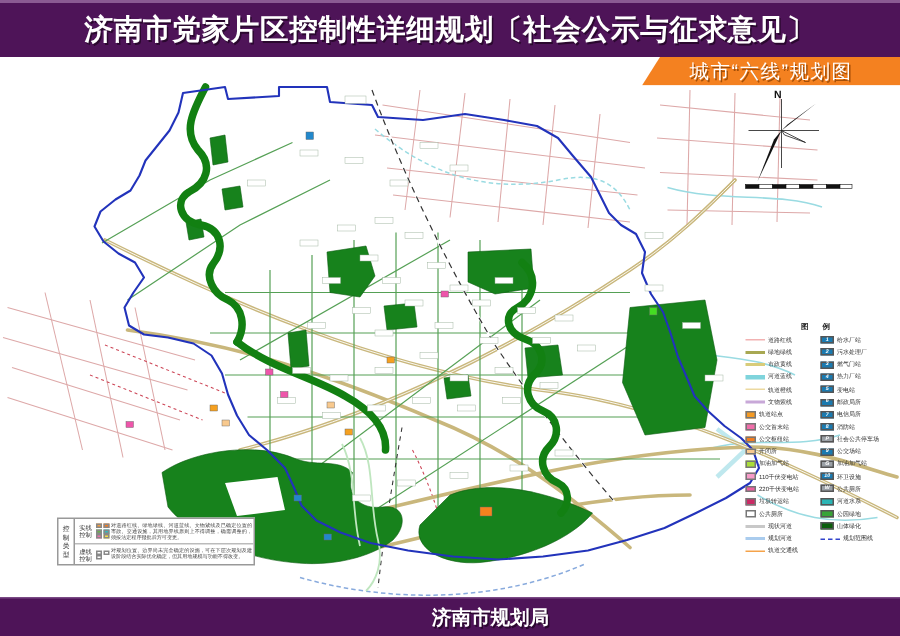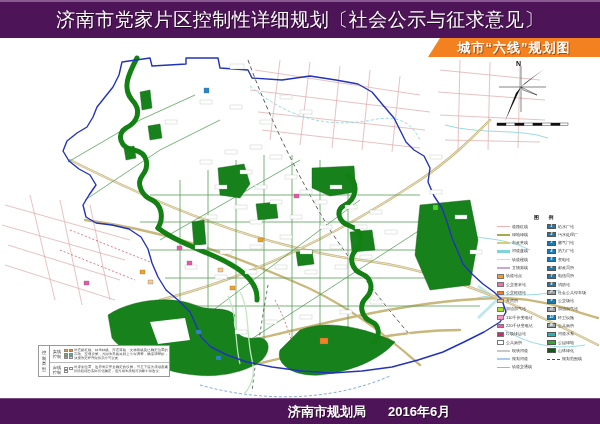--- a/index.html
+++ b/index.html
@@ -9,31 +9,31 @@
     font-family:"Liberation Sans","DejaVu Sans",sans-serif;
   }
   
   .banner {
     position:absolute; left:0; top:0; width:600px; height:38px;
     background:var(--purple,#4e1458);
     border-top:2px solid #8a5a92;
     display:flex; align-items:center; justify-content:center;
   }
   .banner-title {
-    color:#fff; font-size:19px; font-weight:normal; letter-spacing:0.5px;
+    color:#fff; font-size:19px; font-weight:bold; letter-spacing:0.5px;
     text-shadow:1px 1px 0 #2a082e; white-space:nowrap;
   }
   .ribbon {
     position:absolute; left:428px; top:38px; width:172px; height:19px;
     background:var(--orange,#f48120);
     clip-path:polygon(12px 0, 100% 0, 100% 100%, 0 100%);
     display:flex; align-items:center; justify-content:center;
   }
   .ribbon-title {
-    color:#fff; font-size:13px; font-weight:bold; letter-spacing:1px;
+    color:#fff; font-size:13px; font-weight:normal; letter-spacing:1px;
     text-shadow:1px 1px 0 #a34f08; white-space:nowrap;
   }
   
   .footerbar {
     position:absolute; left:0; top:398px; width:600px; height:26px;
     background:var(--purple,#4e1458); border-top:1px solid #7a4a85;
     display:flex; align-items:center;
   }
   .footer-text {
     position:absolute; left:288px; display:flex; gap:22px;
@@ -472,15 +472,14 @@
           <i style="background: rgb(255, 255, 255);"></i>
         </div>
         <div class="nr-text">对规划位置、边界尚未完全确定的设施，可在下层次规划及建设阶段结合实际优化确定，但其用地规模与功能不得改变。</div>
       </div>
     </div>
 </div>
 
 <div class="footerbar">
   <div class="footer-text">
     <span>济南市规划局</span>
-    <span>2016年6月</span>
   </div>
 </div>
 
 </body></html>

